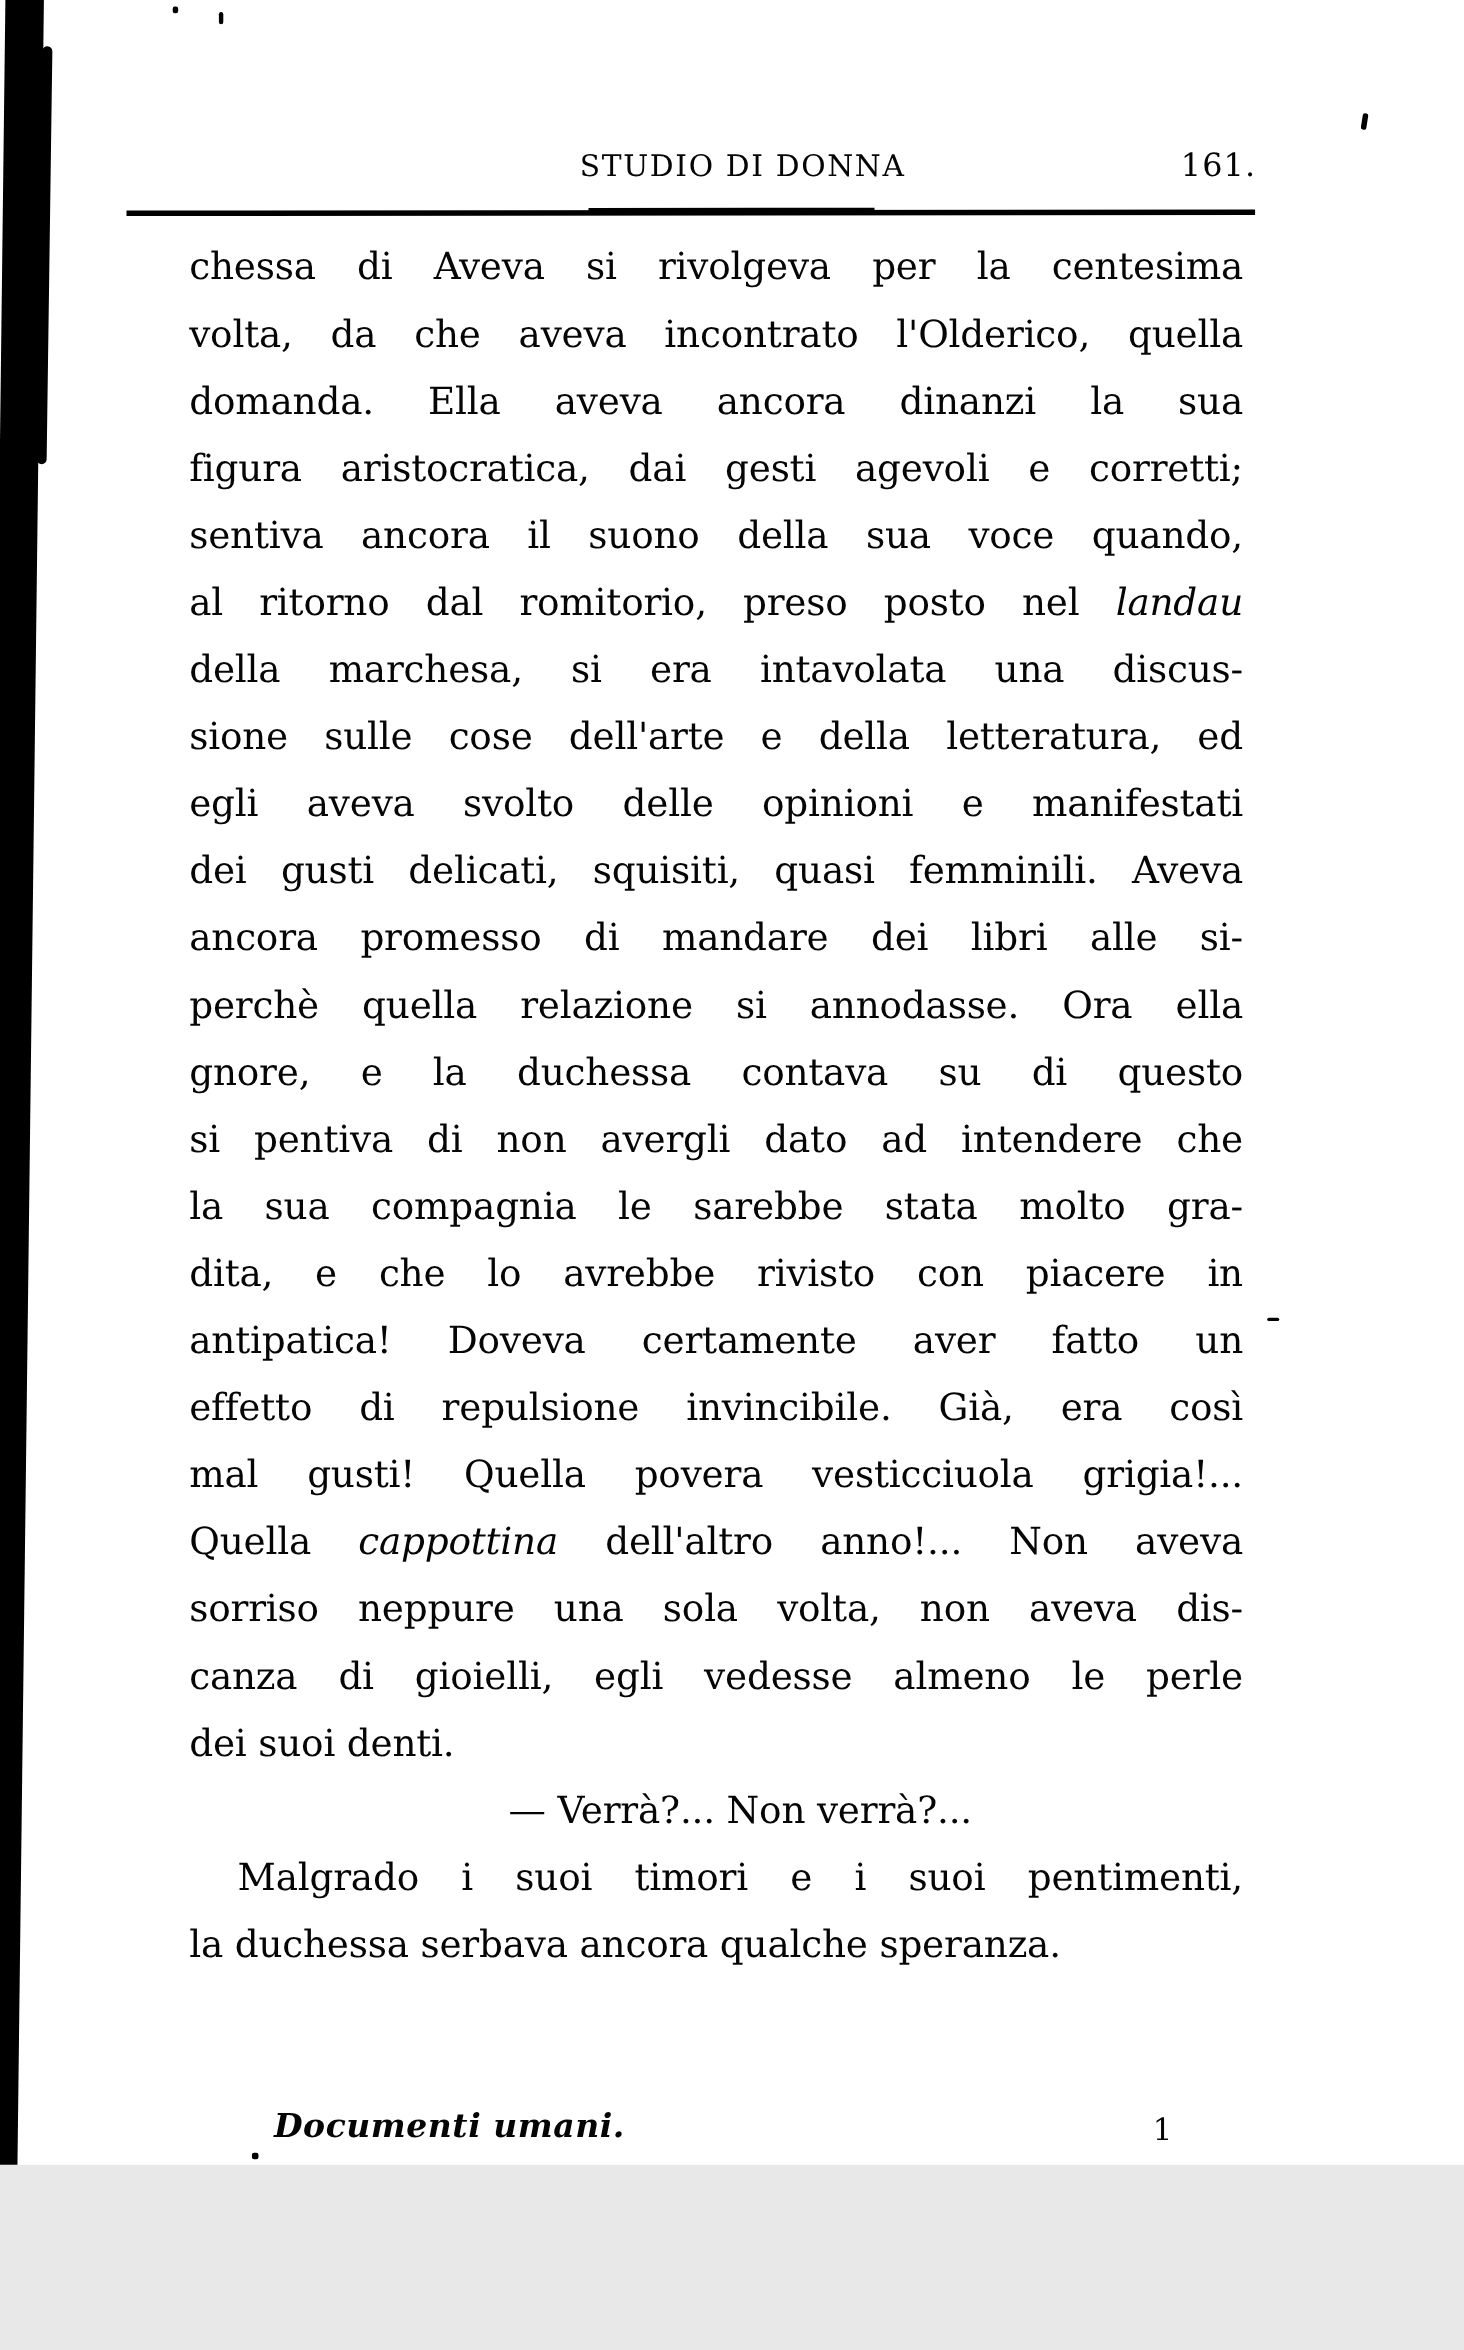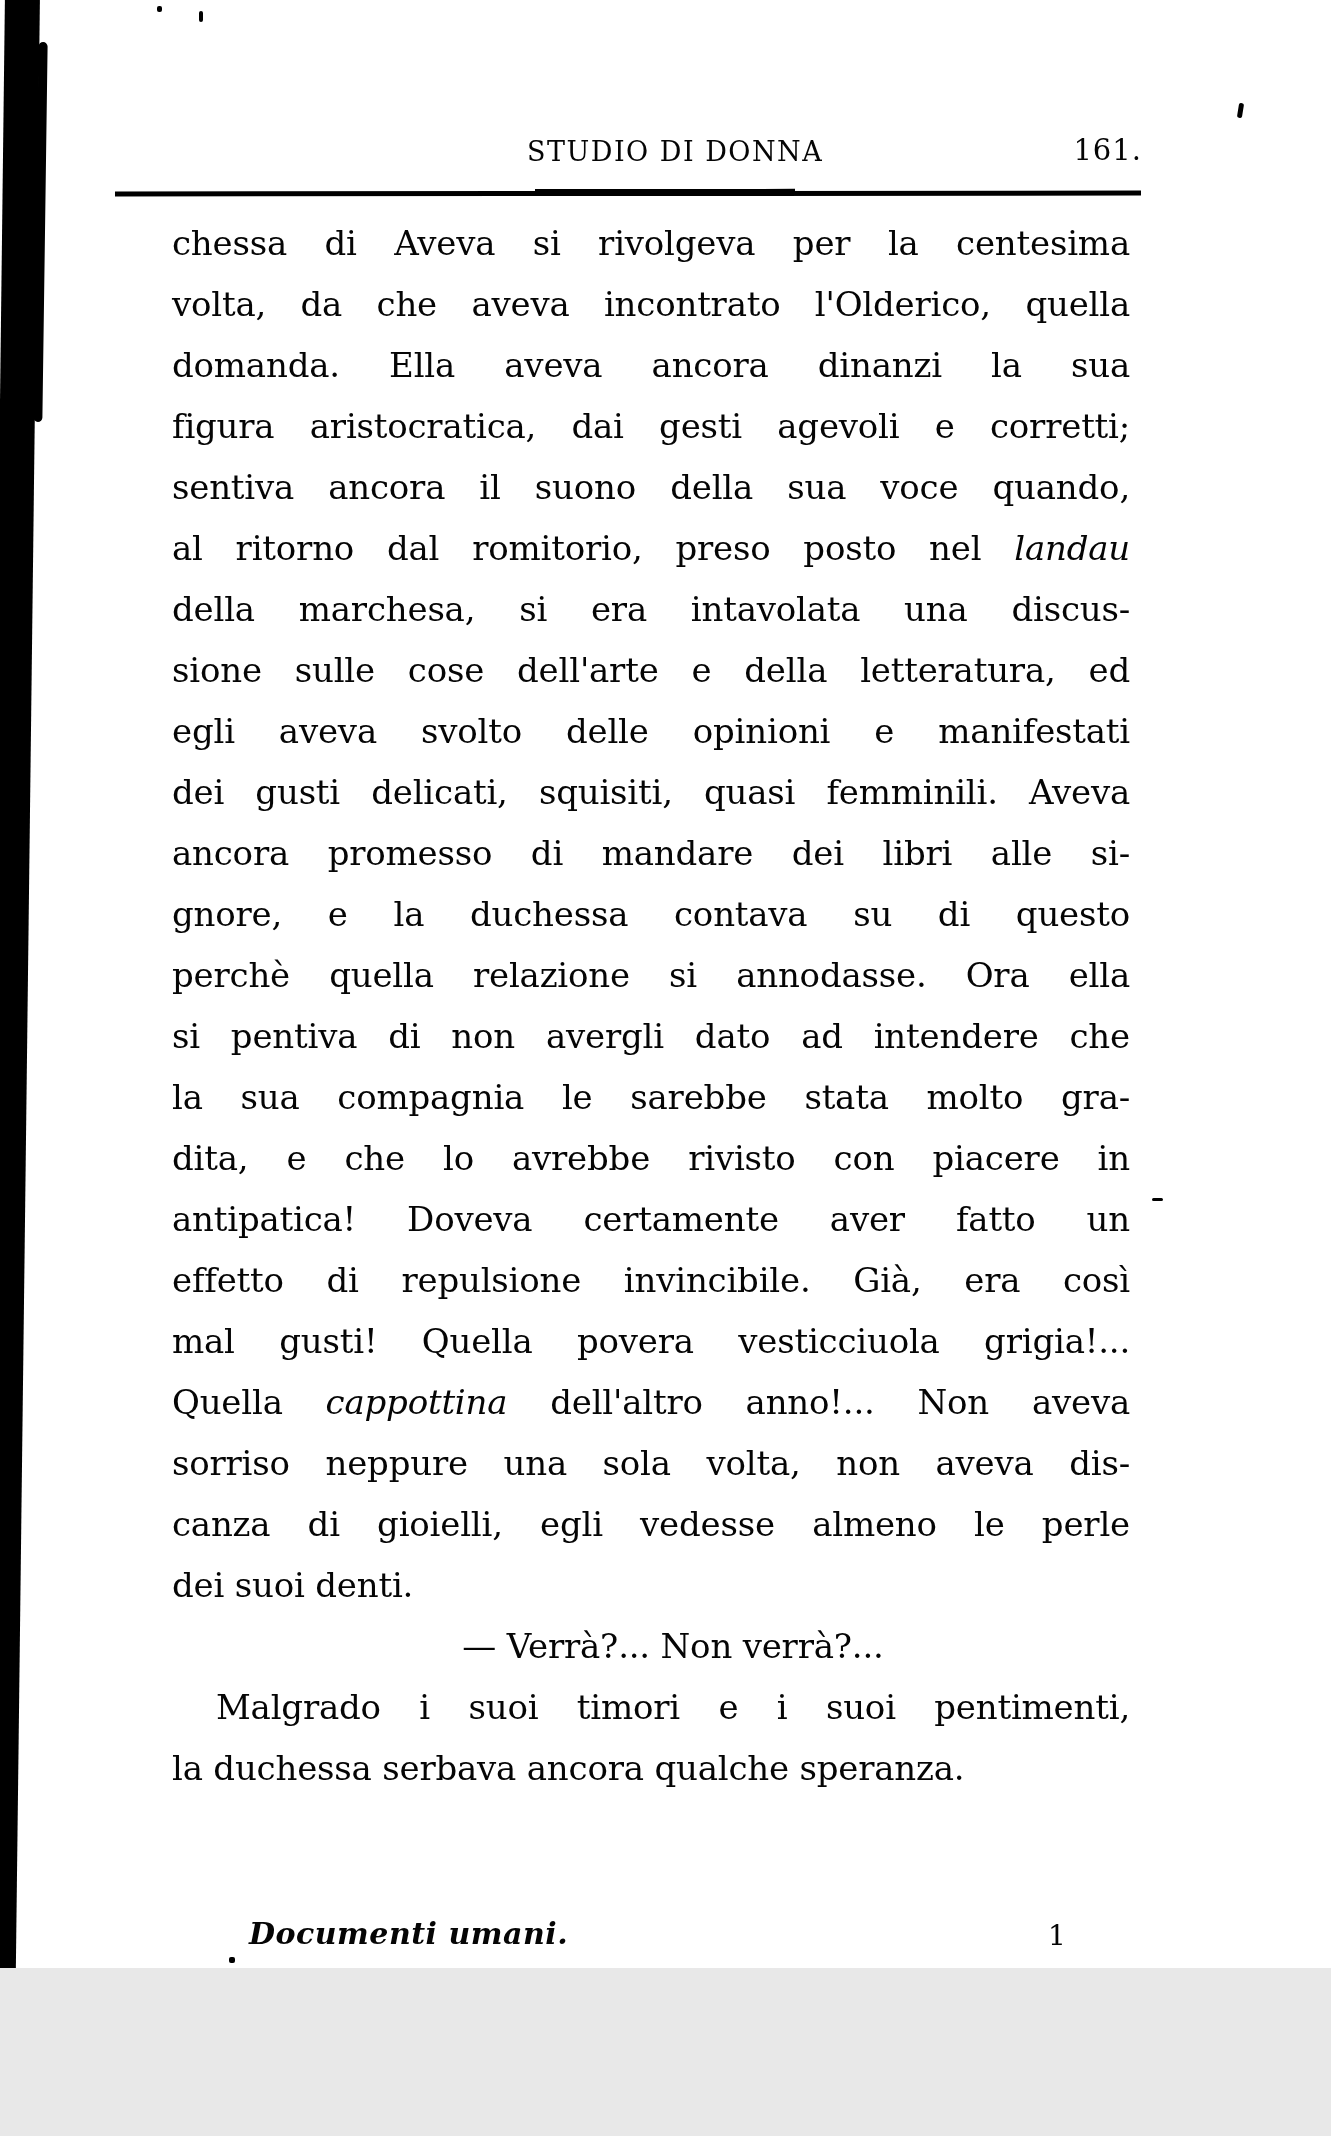--- a/index.html
+++ b/index.html
@@ -93,22 +93,22 @@
       <div class="line j"><span>volta, da che aveva incontrato l'Olderico, quella</span></div>
       <div class="line j"><span>domanda. Ella aveva ancora dinanzi la sua</span></div>
       <div class="line j"><span>figura aristocratica, dai gesti agevoli e corretti;</span></div>
       <div class="line j"><span>sentiva ancora il suono della sua voce quando,</span></div>
       <div class="line j"><span>al ritorno dal romitorio, preso posto nel </span><span class="it">landau</span></div>
       <div class="line j"><span>della marchesa, si era intavolata una discus-</span></div>
       <div class="line j"><span>sione sulle cose dell'arte e della letteratura, ed</span></div>
       <div class="line j"><span>egli aveva svolto delle opinioni e manifestati</span></div>
       <div class="line j"><span>dei gusti delicati, squisiti, quasi femminili. Aveva</span></div>
       <div class="line j"><span>ancora promesso di mandare dei libri alle si-</span></div>
+      <div class="line j"><span>perchè quella relazione si annodasse. Ora ella</span></div>
       <div class="line j"><span>gnore, e la duchessa contava su di questo</span></div>
-      <div class="line j"><span>perchè quella relazione si annodasse. Ora ella</span></div>
       <div class="line j"><span>si pentiva di non avergli dato ad intendere che</span></div>
       <div class="line j"><span>la sua compagnia le sarebbe stata molto gra-</span></div>
       <div class="line j"><span>dita, e che lo avrebbe rivisto con piacere in</span></div>
       <div class="line j"><span>antipatica! Doveva certamente aver fatto un</span></div>
       <div class="line j"><span>effetto di repulsione invincibile. Già, era così</span></div>
       <div class="line j"><span>mal gusti! Quella povera vesticciuola grigia!...</span></div>
       <div class="line j"><span>Quella </span><span class="it">cappottina</span><span> dell'altro anno!... Non aveva</span></div>
       <div class="line j"><span>sorriso neppure una sola volta, non aveva dis-</span></div>
       <div class="line j"><span>canza di gioielli, egli vedesse almeno le perle</span></div>
       <div class="line"><span>dei suoi denti.</span></div>

